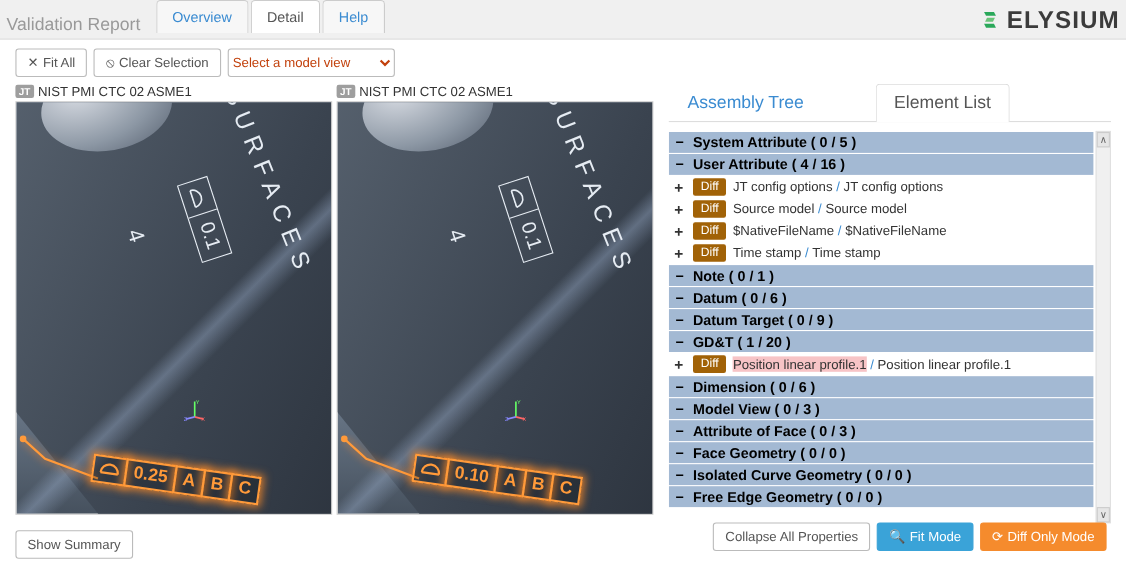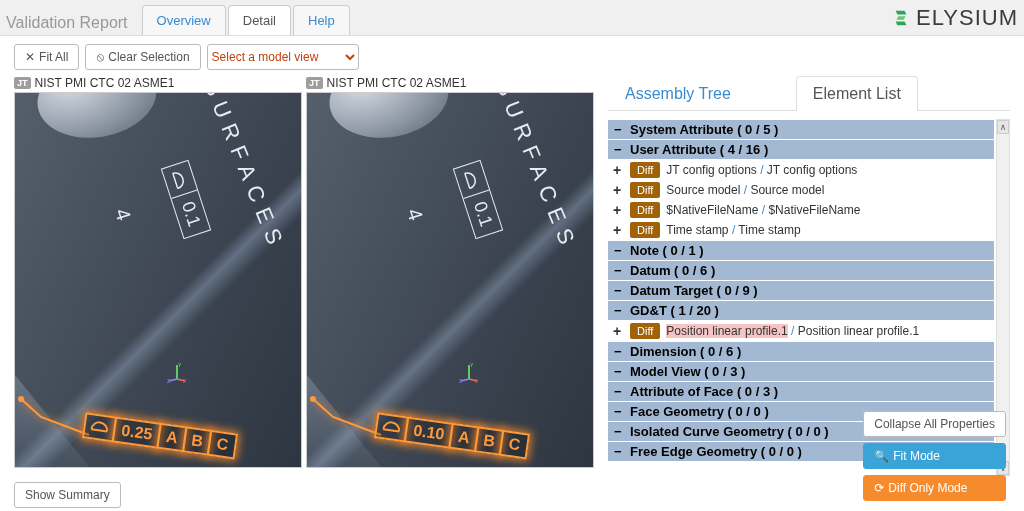--- a/index.html
+++ b/index.html
@@ -22,21 +22,21 @@
   }
   .app-title {
     font-size: 16px;
     color: #999;
     margin-right: 14px;
     margin-top: 10px;
   }
   .top-tabs {
     display: flex;
     height: 100%;
-    align-items: flex-end;
+    align-items: flex-start;
   }
   .top-tab {
     padding: 7px 14px;
     border: 1px solid #ccc;
     border-bottom: none;
     border-radius: 4px 4px 0 0;
     background: #f7f7f7;
     color: #3a8bd1;
     margin-right: 2px;
     cursor: pointer;
@@ -44,21 +44,21 @@
   }
   .top-tab.active {
     background: #fff;
     color: #555;
   }
   .logo {
     margin-left: auto;
     display: flex;
     align-items: center;
     font-size: 22px;
-    font-weight: 400;
+    font-weight: 700;
     letter-spacing: 1px;
     color: #3b3b3b;
   }
   .logo-ico {
     display: inline-block;
     width: 18px; height: 18px;
     margin-right: 6px;
   }
   .toolbar {
     display: flex;
@@ -307,21 +307,20 @@
   .hl { background: #f7c4c6; }
   .show-summary {
     margin: 6px 0 0 14px;
   }
   .footer-btns {
     position: absolute;
     right: 18px;
     bottom: 10px;
     display: flex;
     gap: 6px;
-    flex-direction: column;
   }
 </style>
 </head>
 <body>
 
 
 
 <div class="topbar">
   <span class="app-title">Validation Report</span>
   <div class="top-tabs">

